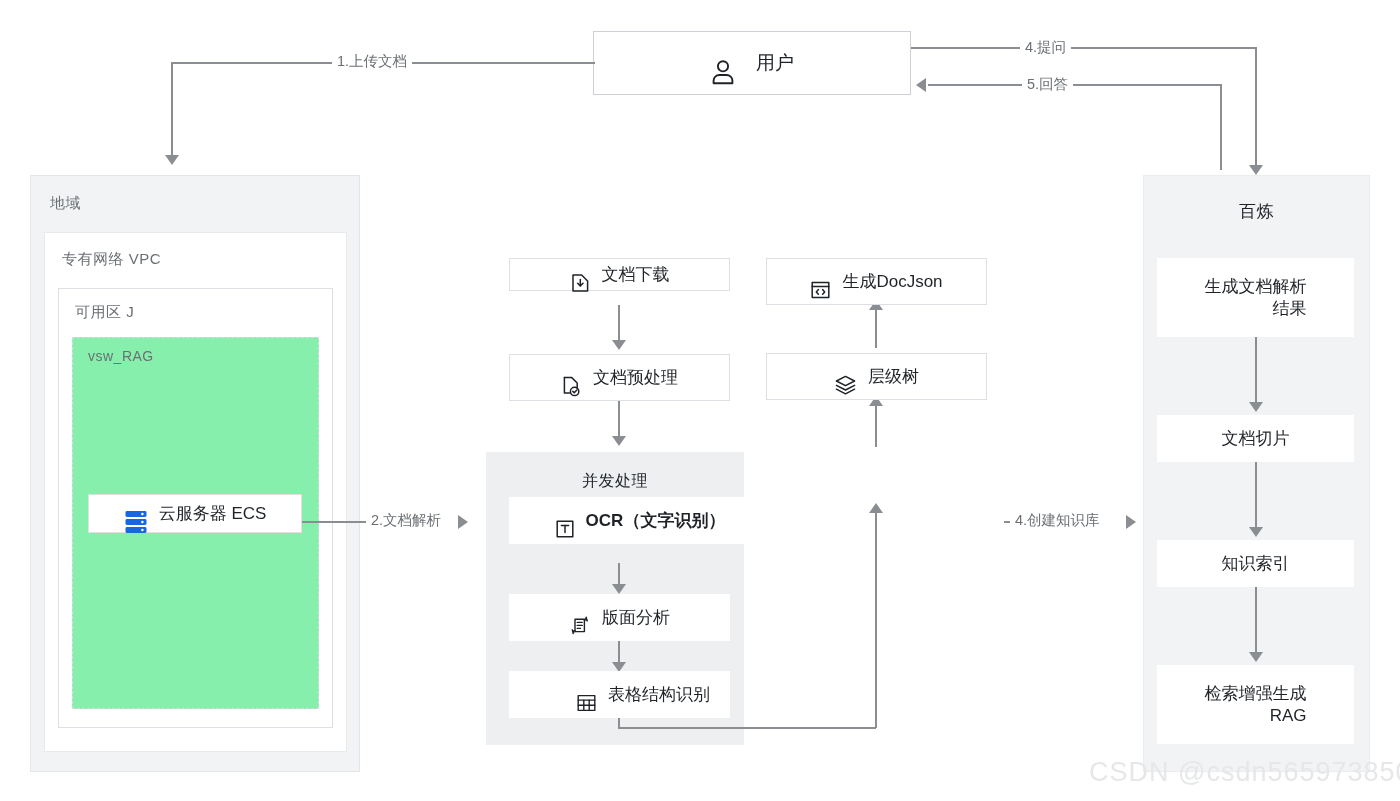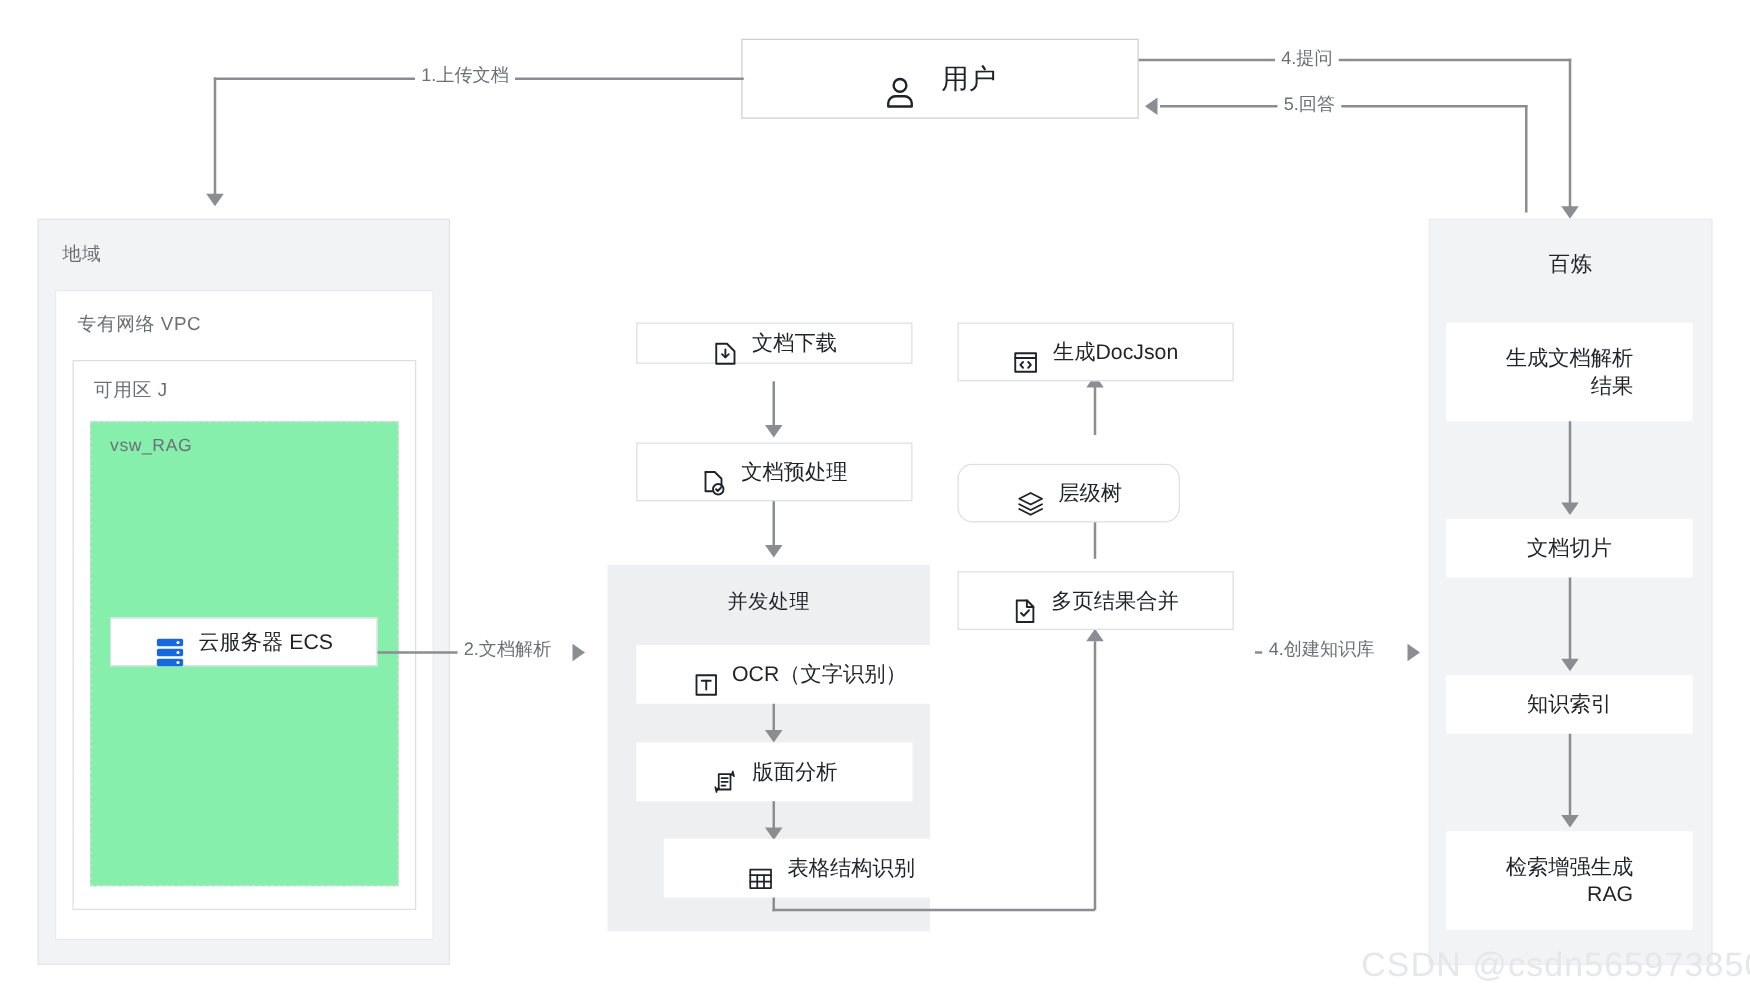--- a/index.html
+++ b/index.html
@@ -67,21 +67,21 @@
     align-items:center;
     justify-content:center;
     gap:11px;
     font-size:17px;
     color:#1f2328;
     line-height:1.28;
     text-align:center;
     white-space:pre-line;
   }
   .node.borderless{border:0;text-align:right;}
-  .node.user{border:1px solid #cdd0d4;font-size:22px;gap:20px;}
+  .node.user{border:1px solid #cdd0d4;font-size:19px;gap:20px;}
   .node.ecs{border:1px solid #dcdfe3;}
   .node .lbl{white-space:pre-line;}
 
   .ico{flex:0 0 auto;display:block;}
 
   
   .ln{position:absolute;background:#8a8d91;}
   .ln.h{height:1.6px;}
   .ln.v{width:1.6px;}
   .arw{position:absolute;width:0;height:0;}
@@ -201,21 +201,21 @@
     <span class="lbl">文档预处理</span>
   </div>
 
   <div class="ln v" style="left:618.4px;top:401px;height:38px;"></div>
   <div class="arw down" style="left:612px;top:436px;"></div>
 
   <div class="abs grp-concurrent" style="left:486px;top:452px;width:258px;height:293px;">
     <div class="grp-title centered bold" style="top:19px;font-size:16px;">并发处理</div>
   </div>
 
-  <div class="abs node borderless" style="left:509px;top:516px;width:262px;height:47px;">
+  <div class="abs node borderless" style="left:509px;top:497px;width:262px;height:47px;font-weight:bold;">
     <span class="ico">
       <svg width="20" height="20" viewBox="0 0 20 20" fill="none" stroke="#1f2328" stroke-width="1.5" stroke-linecap="round" stroke-linejoin="round">
         <rect x="2.2" y="2.2" width="15.6" height="15.6"></rect>
         <path d="M6.4 6.6h7.2"></path>
         <path d="M10 6.6v7"></path>
       </svg>
     </span>
     <span class="lbl">OCR（文字识别）</span>
   </div>
 
@@ -234,53 +234,43 @@
         <path d="M17.2 2.2l.6 2.5-2.5.3"></path>
         <path d="M4.2 18.6l-.6-2.5 2.5-.4"></path>
       </svg>
     </span>
     <span class="lbl">版面分析</span>
   </div>
 
   <div class="ln v" style="left:618.4px;top:641px;height:24px;"></div>
   <div class="arw down" style="left:612px;top:662px;"></div>
 
-  <div class="abs node borderless" style="left:531px;top:671px;width:221px;height:47px;padding-left:47px;">
+  <div class="abs node borderless" style="left:509px;top:671px;width:221px;height:47px;padding-left:47px;">
     <span class="ico">
       <svg width="21" height="20" viewBox="0 0 21 20" fill="none" stroke="#1f2328" stroke-width="1.4" stroke-linecap="round" stroke-linejoin="round">
         <rect x="2.2" y="2.6" width="16.6" height="14.8"></rect>
         <path d="M2.2 7.1h16.6"></path>
         <path d="M2.2 12.3h16.6"></path>
         <path d="M7.8 7.1v10.3"></path>
         <path d="M13.2 7.1v10.3"></path>
       </svg>
     </span>
     <span class="lbl">表格结构识别</span>
   </div>
 
   <div class="ln v" style="left:618.4px;top:718px;height:11px;"></div>
   <div class="ln h" style="left:618.4px;top:727.4px;width:258px;"></div>
   <div class="ln v" style="left:875px;top:513px;height:215px;"></div>
   <div class="arw up" style="left:869px;top:503px;"></div>
 
-  <div class="abs node" style="left:766px;top:457px;width:221px;height:47px;">
-    <span class="ico">
-      <svg width="20" height="22" viewBox="0 0 20 22" fill="none" stroke="#1f2328" stroke-width="1.5" stroke-linecap="round" stroke-linejoin="round">
-        <path d="M3.4 2.4h8.3l5 5v12.2H3.4z"></path>
-        <path d="M11.5 2.4v5.2h5.2"></path>
-        <path d="M6.8 12.4l2.2 2.2 4.2-4.4"></path>
-      </svg>
-    </span>
-    <span class="lbl">多页结果合并</span>
-  </div>
 
   <div class="ln v" style="left:875px;top:401px;height:46px;"></div>
   <div class="arw up" style="left:869px;top:396px;"></div>
 
-  <div class="abs node" style="left:766px;top:371px;width:178px;height:47px;border-radius:12px;">
+  <div class="abs node" style="left:766px;top:353px;width:221px;height:47px;">
     <span class="ico">
       <svg width="23" height="21" viewBox="0 0 23 21" fill="none" stroke="#1f2328" stroke-width="1.5" stroke-linecap="round" stroke-linejoin="round">
         <path d="M11.5 2.4L20.6 7l-9.1 4.6L2.4 7z"></path>
         <path d="M2.4 11.4l9.1 4.6 9.1-4.6"></path>
         <path d="M2.4 15.2l9.1 4.6 9.1-4.6"></path>
       </svg>
     </span>
     <span class="lbl">层级树</span>
   </div>
 

